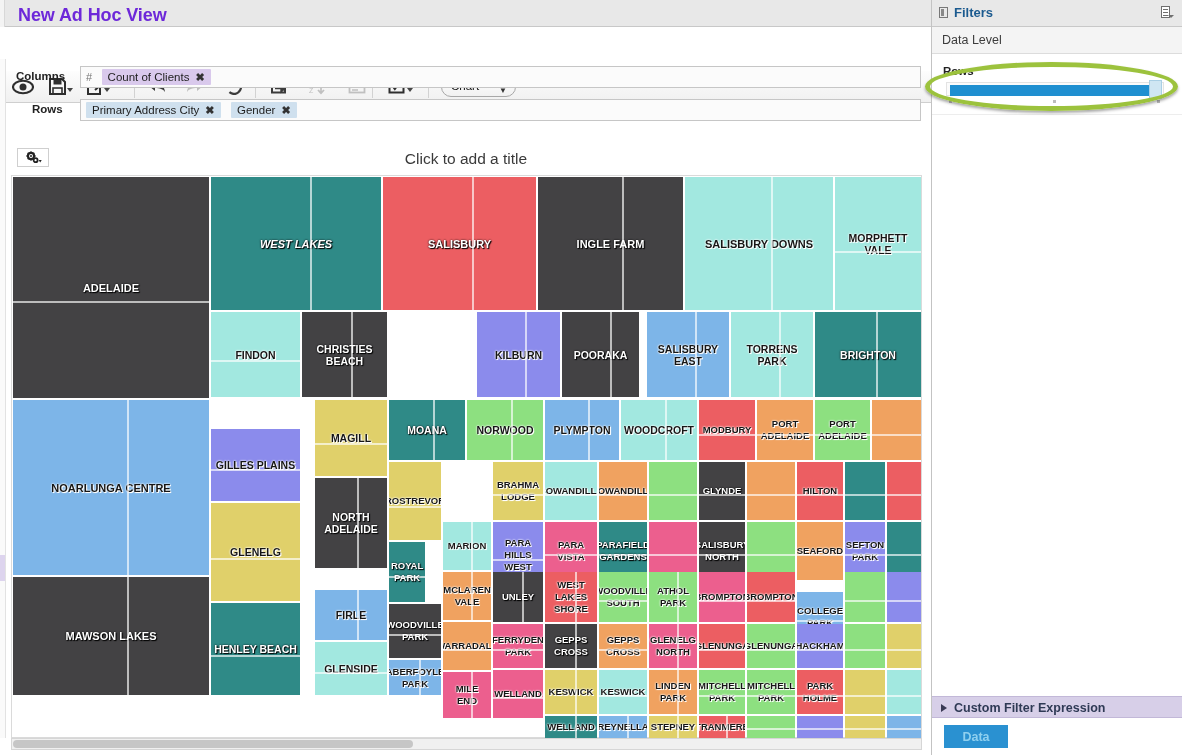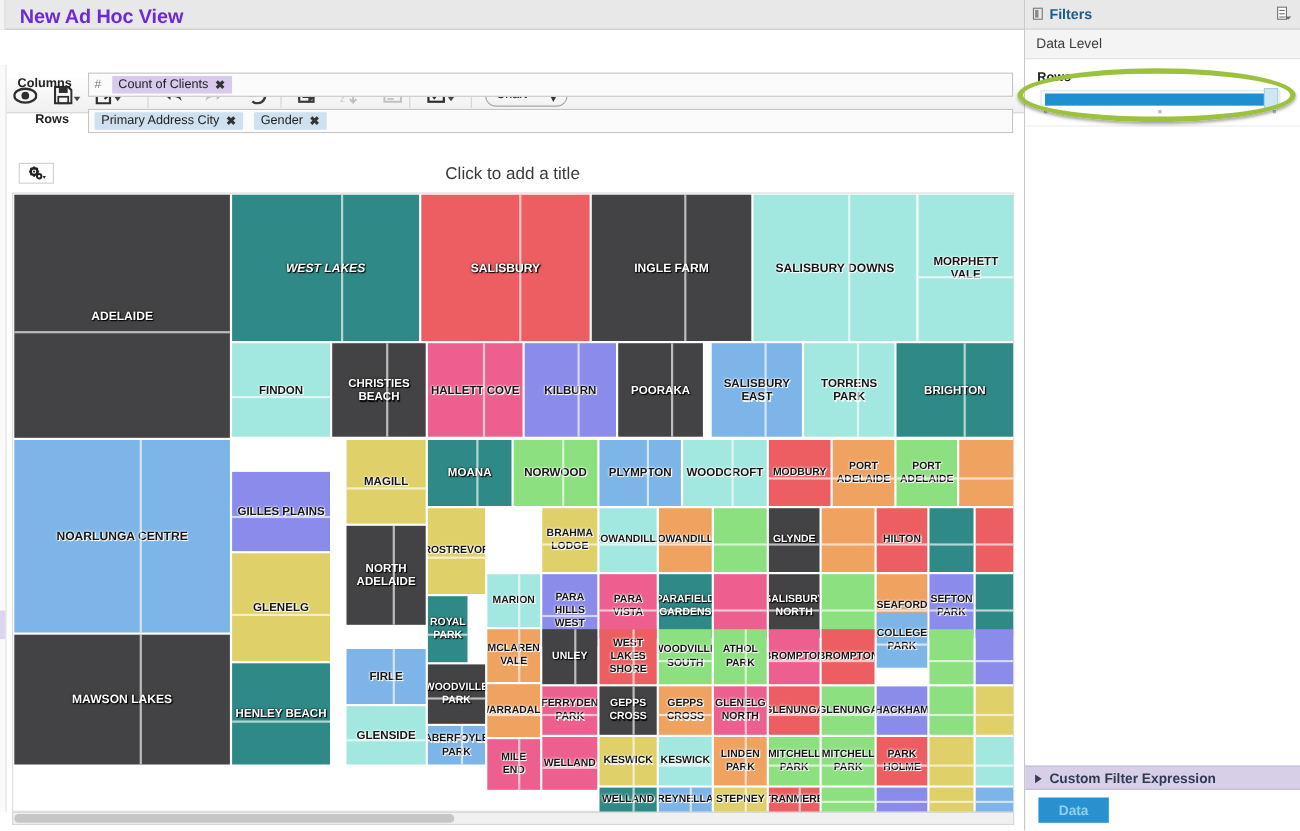--- a/index.html
+++ b/index.html
@@ -367,26 +367,20 @@
             <div style="position: absolute; top: 48px; left: 0px; height: 2px; width: 100%; background: rgba(255, 255, 255, 0.65);"></div>
           </div>
           <span class="lbl dark">FINDON</span>
         </div>
         <div class="cell" style="left: 290px; top: 136px; width: 85px; height: 85px; background: rgb(67, 66, 68);">
           <div style="position: absolute; inset: 0px;">
             <div style="position: absolute; left: 49px; top: 0px; width: 2px; height: 100%; background: rgba(255, 255, 255, 0.65);"></div>
           </div>
           <span class="lbl light">CHRISTIES BEACH</span>
         </div>
-        <div class="cell" style="left: 377px; top: 136px; width: 86px; height: 85px; background: rgb(236, 95, 142);">
-          <div style="position: absolute; inset: 0px;">
-            <div style="position: absolute; left: 50px; top: 0px; width: 2px; height: 100%; background: rgba(255, 255, 255, 0.65);"></div>
-          </div>
-          <span class="lbl dark">HALLETT COVE</span>
-        </div>
         <div class="cell" style="left: 465px; top: 136px; width: 83px; height: 85px; background: rgb(139, 139, 236);">
           <div style="position: absolute; inset: 0px;">
             <div style="position: absolute; left: 48px; top: 0px; width: 2px; height: 100%; background: rgba(255, 255, 255, 0.65);"></div>
           </div>
           <span class="lbl dark">KILBURN</span>
         </div>
         <div class="cell" style="left: 550px; top: 136px; width: 77px; height: 85px; background: rgb(67, 66, 68);">
           <div style="position: absolute; inset: 0px;">
             <div style="position: absolute; left: 48px; top: 0px; width: 2px; height: 100%; background: rgba(255, 255, 255, 0.65);"></div>
           </div>
@@ -671,21 +665,21 @@
             <div style="position: absolute; top: 28px; left: 0px; height: 2px; width: 100%; background: rgba(255, 255, 255, 0.65);"></div>
           </div>
           <span class="lbl dark" style="font-size: 9.5px;">BROMPTON</span>
         </div>
         <div class="cell" style="left: 735px; top: 396px; width: 48px; height: 50px; background: rgb(236, 94, 98);">
           <div style="position: absolute; inset: 0px;">
             <div style="position: absolute; top: 28px; left: 0px; height: 2px; width: 100%; background: rgba(255, 255, 255, 0.65);"></div>
           </div>
           <span class="lbl dark" style="font-size: 9.5px;">BROMPTON</span>
         </div>
-        <div class="cell" style="left: 785px; top: 381px; width: 46px; height: 50px; background: rgb(125, 181, 232);">
+        <div class="cell" style="left: 785px; top: 416px; width: 46px; height: 50px; background: rgb(125, 181, 232);">
           <div style="position: absolute; inset: 0px;">
             <div style="position: absolute; top: 28px; left: 0px; height: 2px; width: 100%; background: rgba(255, 255, 255, 0.65);"></div>
           </div>
           <span class="lbl dark" style="font-size: 9.5px;">COLLEGE PARK</span>
         </div>
         <div class="cell" style="left: 833px; top: 396px; width: 40px; height: 50px; background: rgb(141, 224, 128);">
           <div style="position: absolute; inset: 0px;">
             <div style="position: absolute; top: 28px; left: 0px; height: 2px; width: 100%; background: rgba(255, 255, 255, 0.65);"></div>
           </div>
         </div>

